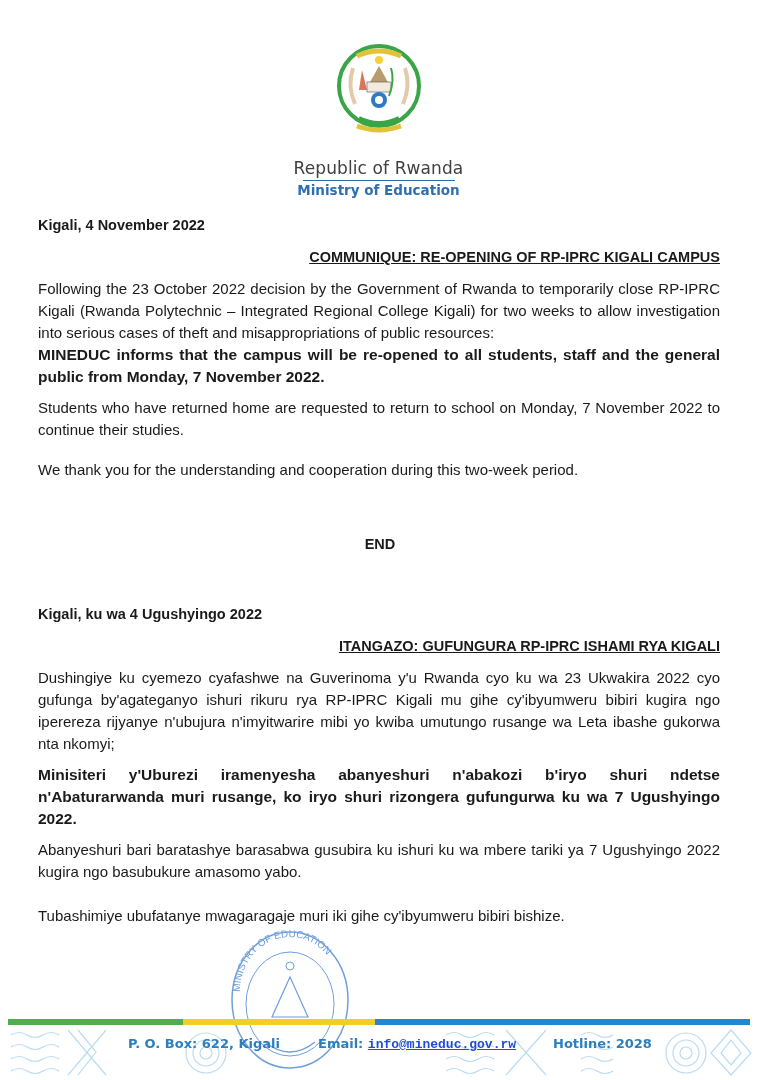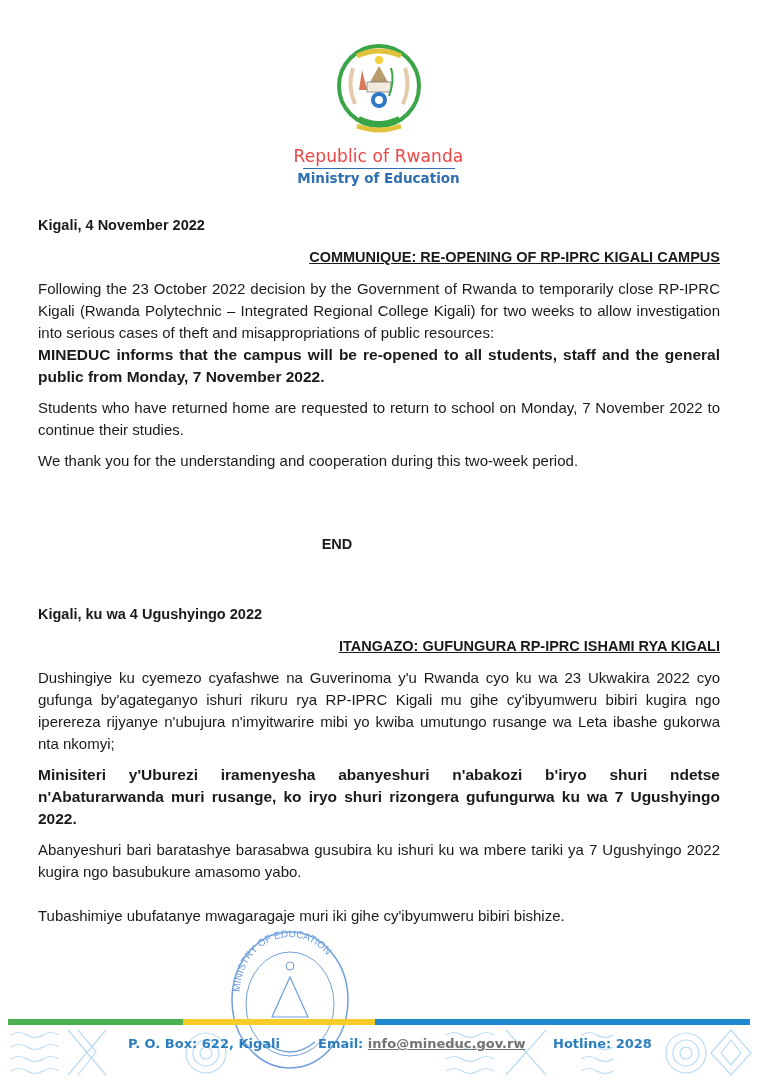--- a/index.html
+++ b/index.html
@@ -1,32 +1,32 @@
 <!DOCTYPE html>
 <html><head>
 <meta charset="utf-8">
 <style>
   html, body { margin: 0; padding: 0; background: #fff; }
   body { width: 757px; height: 1080px; position: relative; overflow: hidden; font-family: "Liberation Sans", sans-serif; color: #1a1a1a; }
   .header { position: absolute; top: 38px; left: 0; width: 757px; text-align: center; }
   .emblem { width: 100px; height: 100px; margin: 0 auto; display: block; }
-  .rep { color: #ef4444; font-size: 17px; margin-top: 8px; letter-spacing: 0.1px; font-family: "DejaVu Sans", sans-serif; }
+  .rep { color: #404040; font-size: 17px; margin-top: 20px; letter-spacing: 0.1px; font-family: "DejaVu Sans", sans-serif; }
   .rule { width: 152px; height: 1px; background: #2e6fb0; margin: 2px auto 1px; }
   .min { color: #2e6fb0; font-size: 13.5px; font-weight: bold; font-family: "DejaVu Sans", sans-serif; }
   .body { position: absolute; left: 38px; width: 682px; font-size: 15px; line-height: 22px; }
   .date { font-weight: bold; font-size: 14.5px; }
   .title { font-weight: bold; text-decoration: underline; text-align: right; font-size: 14.5px; }
   p { margin: 0; text-align: justify; }
   .b { font-weight: bold; }
-  .end { position: absolute; left: 0; width: 674px; text-align: center; font-weight: bold; font-size: 14.5px; }
+  .end { position: absolute; left: 0; width: 674px; text-align: center; font-weight: bold; font-size: 14.5px; padding-left: 43px; }
   .stamp { position: absolute; left: 220px; top: 922px; width: 140px; height: 150px; opacity: 0.75; }
   .bar { position: absolute; top: 1019px; height: 6px; }
   .pattern { position: absolute; top: 1025px; left: 6px; width: 751px; height: 55px; opacity: 0.35; }
   .footer { position: absolute; top: 1036px; font-size: 13px; font-weight: bold; color: #2b7fc0; font-family: "DejaVu Sans", sans-serif; }
-  .footer a { color: #737373; text-decoration: underline; }
+  .footer a { color: #1d4ed8; text-decoration: underline; font-family: Liberation Mono, monospace; }
 </style>
 </head>
 <body>
 
 <div class="header">
   <svg class="emblem" viewBox="0 0 100 100">
     <circle cx="50" cy="48" r="40" fill="none" stroke="#3aa547" stroke-width="4"></circle>
     <path d="M28 18 Q50 8 72 18" fill="none" stroke="#e2c23a" stroke-width="5"></path>
     <circle cx="50" cy="22" r="4" fill="#f3d23a"></circle>
     <path d="M24 30 Q18 48 26 66" fill="none" stroke="#e6c9a8" stroke-width="4"></path>
@@ -44,21 +44,21 @@
   <div class="rule"></div>
   <div class="min">Ministry of Education</div>
 </div>
 
 <div class="body" style="top:214px;">
   <div class="date">Kigali, 4 November 2022</div>
   <div class="title" style="margin-top:10px;">COMMUNIQUE: RE-OPENING OF RP-IPRC KIGALI CAMPUS</div>
   <p style="margin-top:10px;">Following the 23 October 2022 decision by the Government of Rwanda to temporarily close RP-IPRC Kigali (Rwanda Polytechnic – Integrated Regional College Kigali) for two weeks to allow investigation into serious cases of theft and misappropriations of public resources:</p>
   <p class="b" style="font-size:15.5px;">MINEDUC informs that the campus will be re-opened to all students, staff and the general public from Monday, 7 November 2022.</p>
   <p style="margin-top:9px;">Students who have returned home are requested to return to school on Monday, 7 November 2022 to continue their studies.</p>
-  <p style="margin-top:9px;">We thank you for the understanding and cooperation during this two-week period.</p>
+  <p style="margin-top:18px;">We thank you for the understanding and cooperation during this two-week period.</p>
 </div>
 
 <div class="end" style="top:536px;">END</div>
 
 <div class="body" style="top:603px;">
   <div class="date">Kigali, ku wa 4 Ugushyingo 2022</div>
   <div class="title" style="margin-top:10px;">ITANGAZO: GUFUNGURA RP-IPRC ISHAMI RYA KIGALI</div>
   <p style="margin-top:10px;">Dushingiye ku cyemezo cyafashwe na Guverinoma y'u Rwanda cyo ku wa 23 Ukwakira 2022 cyo gufunga by'agateganyo ishuri rikuru rya RP-IPRC Kigali mu gihe cy'ibyumweru bibiri kugira ngo iperereza rijyanye n'ubujura n'imyitwarire mibi yo kwiba umutungo rusange wa Leta ibashe gukorwa nta nkomyi;</p>
   <p class="b" style="margin-top:9px; font-size:15.5px;">Minisiteri y'Uburezi iramenyesha abanyeshuri n'abakozi b'iryo shuri ndetse n'Abaturarwanda muri rusange, ko iryo shuri rizongera gufungurwa ku wa 7 Ugushyingo 2022.</p>
   <p style="margin-top:9px;">Abanyeshuri bari baratashye barasabwa gusubira ku ishuri ku wa mbere tariki ya 7 Ugushyingo 2022 kugira ngo basubukure amasomo yabo.</p>

